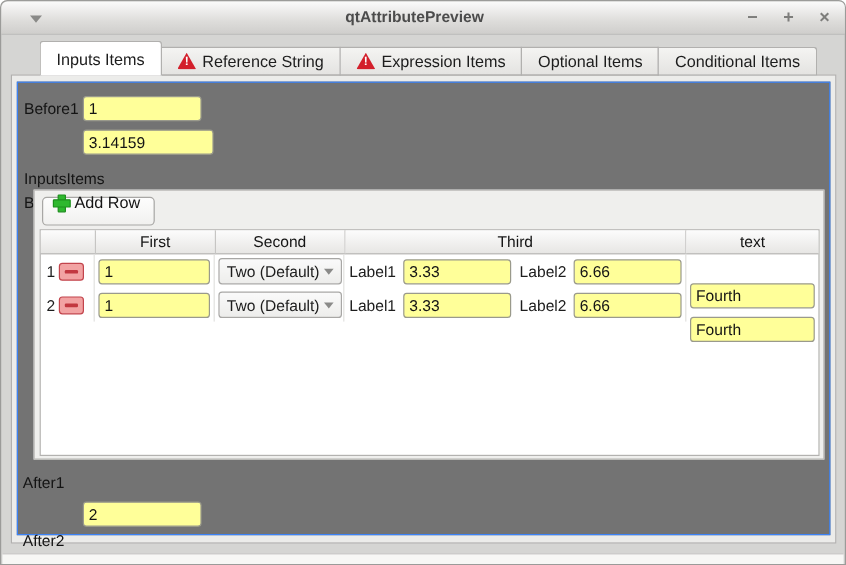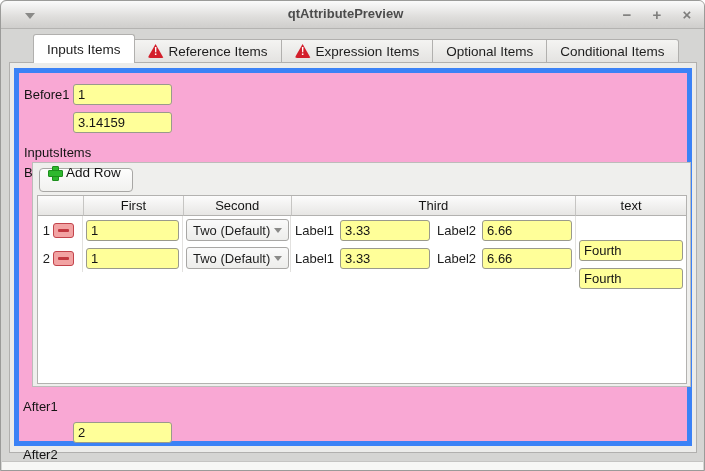--- a/index.html
+++ b/index.html
@@ -83,22 +83,22 @@
   }
   
   .pane {
     position: absolute; left: 8px; top: 61px; width: 688px; height: 391px;
     background: #ececea;
     border: 1px solid #b1b0ae;
     z-index: 2;
   }
   .content-frame {
     position: absolute; left: 4px; top: 5px; width: 678px; height: 378px;
-    background: #f9a8d4;
-    border: 5px solid #3b82f6;
+    background: #737373;
+    border: 1px solid #3b82f6;
   }
   
   .field-label { position: absolute; font-size: 13px; color: #141414; }
   .yellow-input {
     position: absolute;
     background: #ffff99;
     border: 1px solid #9a9a8c;
     border-radius: 3px;
     font-family: "Liberation Sans", "DejaVu Sans", sans-serif;
     font-size: 13px; color: #141414;
@@ -198,42 +198,42 @@
       <span class="win-btn">×</span>
     </div>
   </div>
 
   <div class="tabbar">
     <div class="tab active">
       <span>Inputs Items</span>
     </div>
     <div class="tab">
       <span class="warn-icon"></span>
-      <span>Reference Items</span>
+      <span>Reference String</span>
     </div>
     <div class="tab">
       <span class="warn-icon"></span>
       <span>Expression Items</span>
     </div>
     <div class="tab">
       <span>Optional Items</span>
     </div>
     <div class="tab">
       <span>Conditional Items</span>
     </div>
   </div>
 
   <div class="pane">
     <div class="content-frame">
 
       <span class="field-label" style="left:5px; top:14px;">Before1</span>
       <input class="yellow-input" style="left: 54px; top: 11px; width: 99px;" value="1">
 
       <span class="field-label" style="left:5px; top:52px;margin-top:40px;">Before2</span>
-      <input class="yellow-input" style="left: 54px; top: 39px; width: 99px;" value="3.14159">
+      <input class="yellow-input" style="left: 54px; top: 39px; width: 109px;" value="3.14159">
 
       <span class="field-label" style="left:5px; top:72px;">InputsItems</span>
 
       <div class="inner-frame">
         <div class="add-row-btn">
           <span class="plus-icon"></span>
           <span>Add Row</span>
         </div>
 
         <div class="table">

